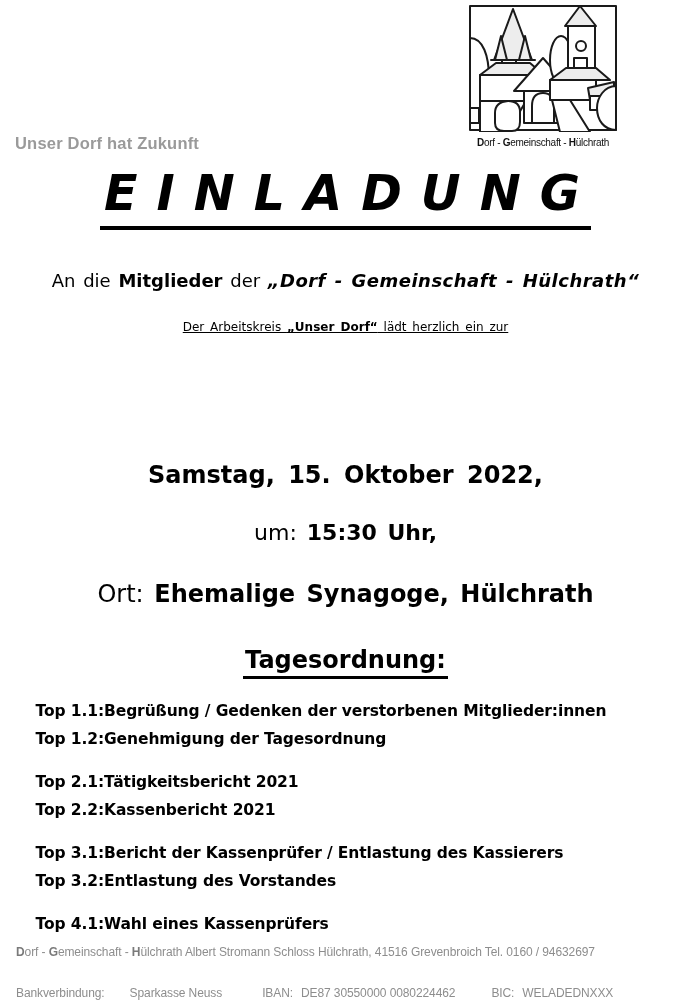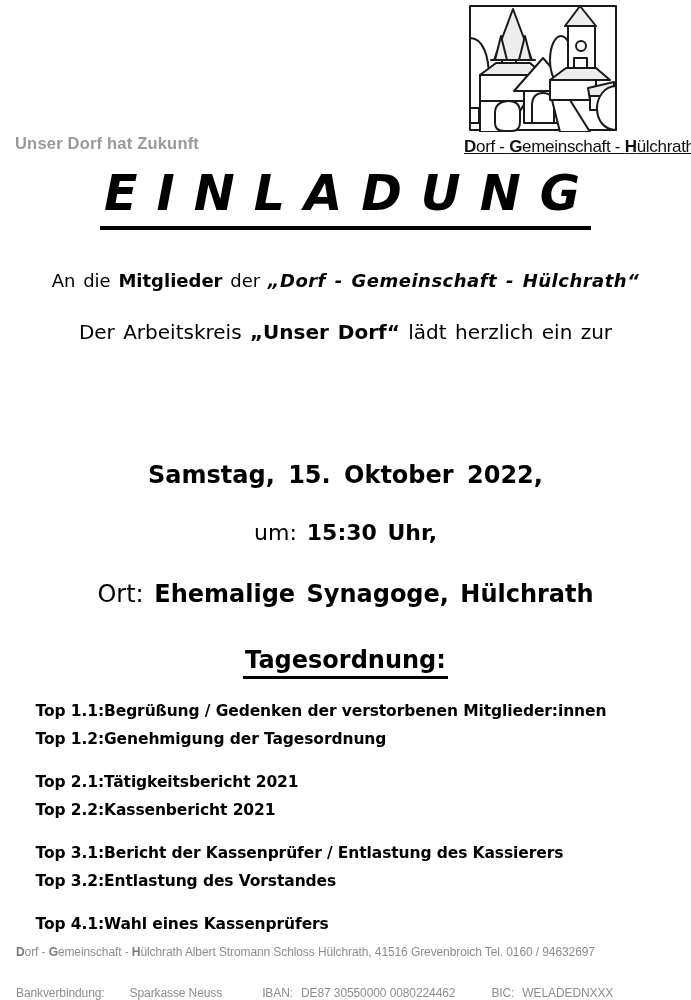--- a/index.html
+++ b/index.html
@@ -11,36 +11,36 @@
 
   
   .tagline {
     position: absolute; left: 15px; top: 134px;
     font-family: "Liberation Sans", sans-serif; font-weight: 700;
     font-size: 16.5px; color: #9a9a9a; letter-spacing: 0.2px;
   }
   .logo-box { position: absolute; left: 464px; top: 4px; width: 158px; text-align: center; }
   .logo-caption {
     margin-top: 1px; font-family: "Liberation Sans", sans-serif;
-    font-size: 17px; letter-spacing: -0.3px; color: #111; white-space: nowrap; text-decoration: underline;
+    font-size: 10px; letter-spacing: -0.3px; color: #111; white-space: nowrap;
   }
   .logo-caption b { font-weight: 700; }
 
   
   .abs-c { position: absolute; left: 0; width: 100%; text-align: center; }
 
   .title-line { top: 165px; }
   .title {
     display: inline-block; font-size: 49px; font-weight: 700; font-style: italic;
     letter-spacing: 1px; border-bottom: 4px solid #000; padding: 0 10px 4px 4px;
     white-space: nowrap;
   }
 
   .intro-1 { top: 270px; font-size: 18px; word-spacing: 2px; }
-  .intro-2 { top: 320px; font-size: 20px; word-spacing: 2px; }
+  .intro-2 { top: 320px; font-size: 12px; word-spacing: 2px; text-decoration: underline; }
   .intro-1 .q, .intro-2 .q { font-weight: 700; }
   .intro-1 .q { font-style: italic; letter-spacing: 0.5px; }
 
   .h18-line { top: 385px; }
   .h18 {
     display: inline-block; font-size: 35px; font-weight: 700; font-style: italic;
     letter-spacing: -0.5px; border-bottom: 4px solid #000; padding: 0 6px 3px 2px;
     white-space: nowrap;
   }
 

